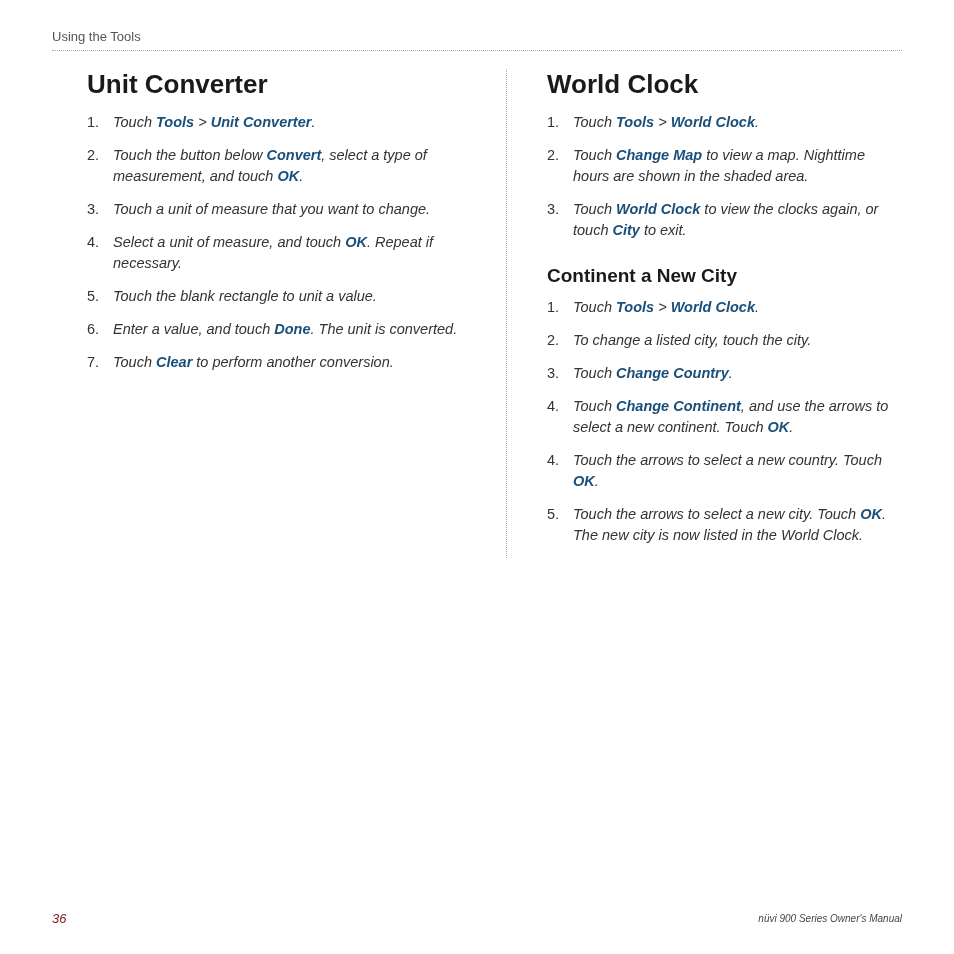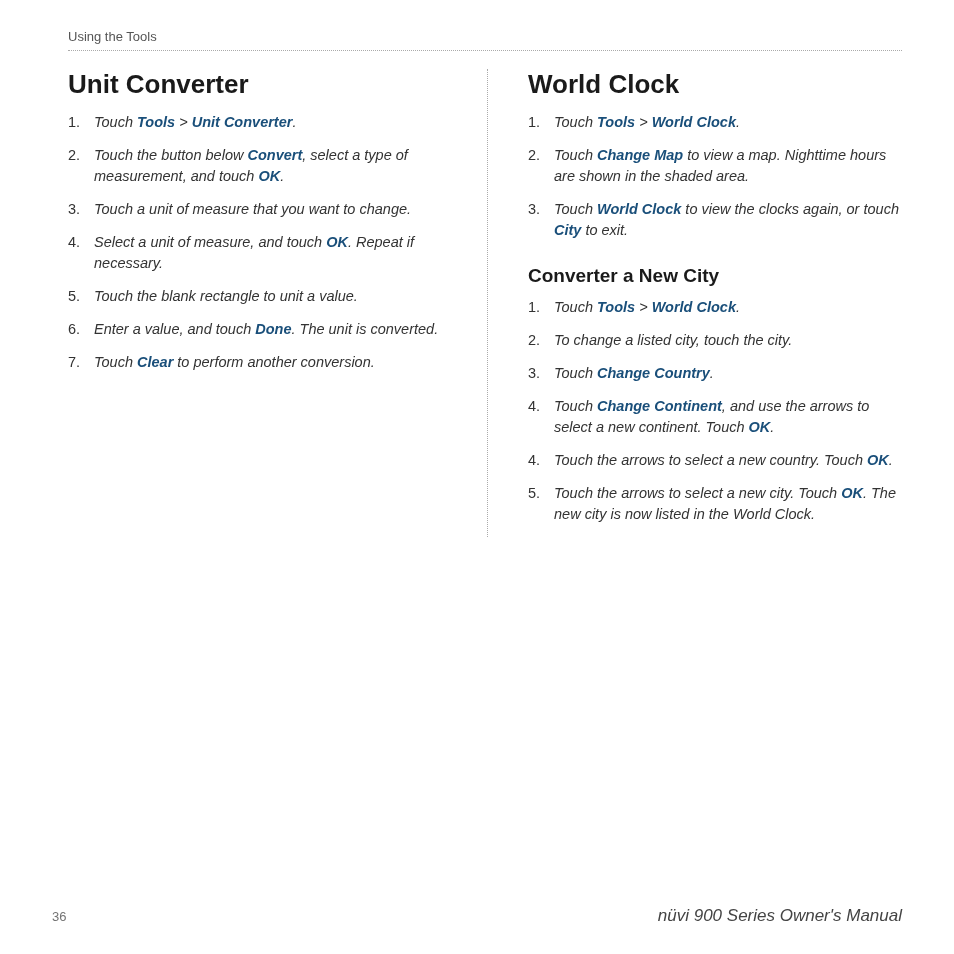--- a/index.html
+++ b/index.html
@@ -6,34 +6,35 @@
     body {
       background: #ffffff;
       font-family: Arial, Helvetica, sans-serif;
       font-size: 14.5px;
       color: #333333;
       width: 954px;
       min-height: 954px;
       position: relative;
     }
     .page-container {
-      padding: 28px 52px 40px 68px;
+      padding: 28px 52px 40px 52px;
     }
     .header-section {
       border-bottom: 1px dotted #aaaaaa;
       padding-bottom: 6px;
       margin-bottom: 18px;
     }
     .header-label {
       font-size: 13px;
       color: #555555;
     }
     .two-col {
       display: flex;
       gap: 0;
+      margin-left: 35px;
     }
     .col-left {
       flex: 0 0 420px;
       padding-right: 40px;
       border-right: 1px dotted #aaaaaa;
     }
     .col-right {
       flex: 1;
       padding-left: 40px;
     }
@@ -78,24 +79,25 @@
       position: absolute;
       bottom: 28px;
       left: 52px;
       right: 52px;
       display: flex;
       justify-content: space-between;
       align-items: center;
     }
     .footer-page {
       font-size: 13px;
-      color: #737373;
+      font-style: italic;
+      color: #7f1d1d;
     }
     .footer-title {
-      font-size: 17px;
+      font-size: 10px;
       font-style: italic;
       color: #444;
     }
   </style>
 </head>
 <body>
 
 <div class="page-container">
   <div class="header-section">
     <span class="header-label">Using the Tools</span>
@@ -157,21 +159,21 @@
           <span class="num">2.</span>
           <span class="text">Touch <span class="bold-blue">Change Map</span> to view a map. Nighttime hours are shown in the shaded area.</span>
         </li>
 
         <li>
           <span class="num">3.</span>
           <span class="text">Touch <span class="bold-blue">World Clock</span> to view the clocks again, or touch <span class="bold-blue">City</span> to exit.</span>
         </li>
       </ol>
 
-      <h2 class="subsection-title">Converter a New City</h2>
+      <h2 class="subsection-title">Continent a New City</h2>
       <ol>
 
         <li>
           <span class="num">1.</span>
           <span class="text">Touch <span class="bold-blue">Tools</span> &gt; <span class="bold-blue">World Clock</span>.</span>
         </li>
 
         <li>
           <span class="num">2.</span>
           <span class="text">To change a listed city, touch the city.</span>

